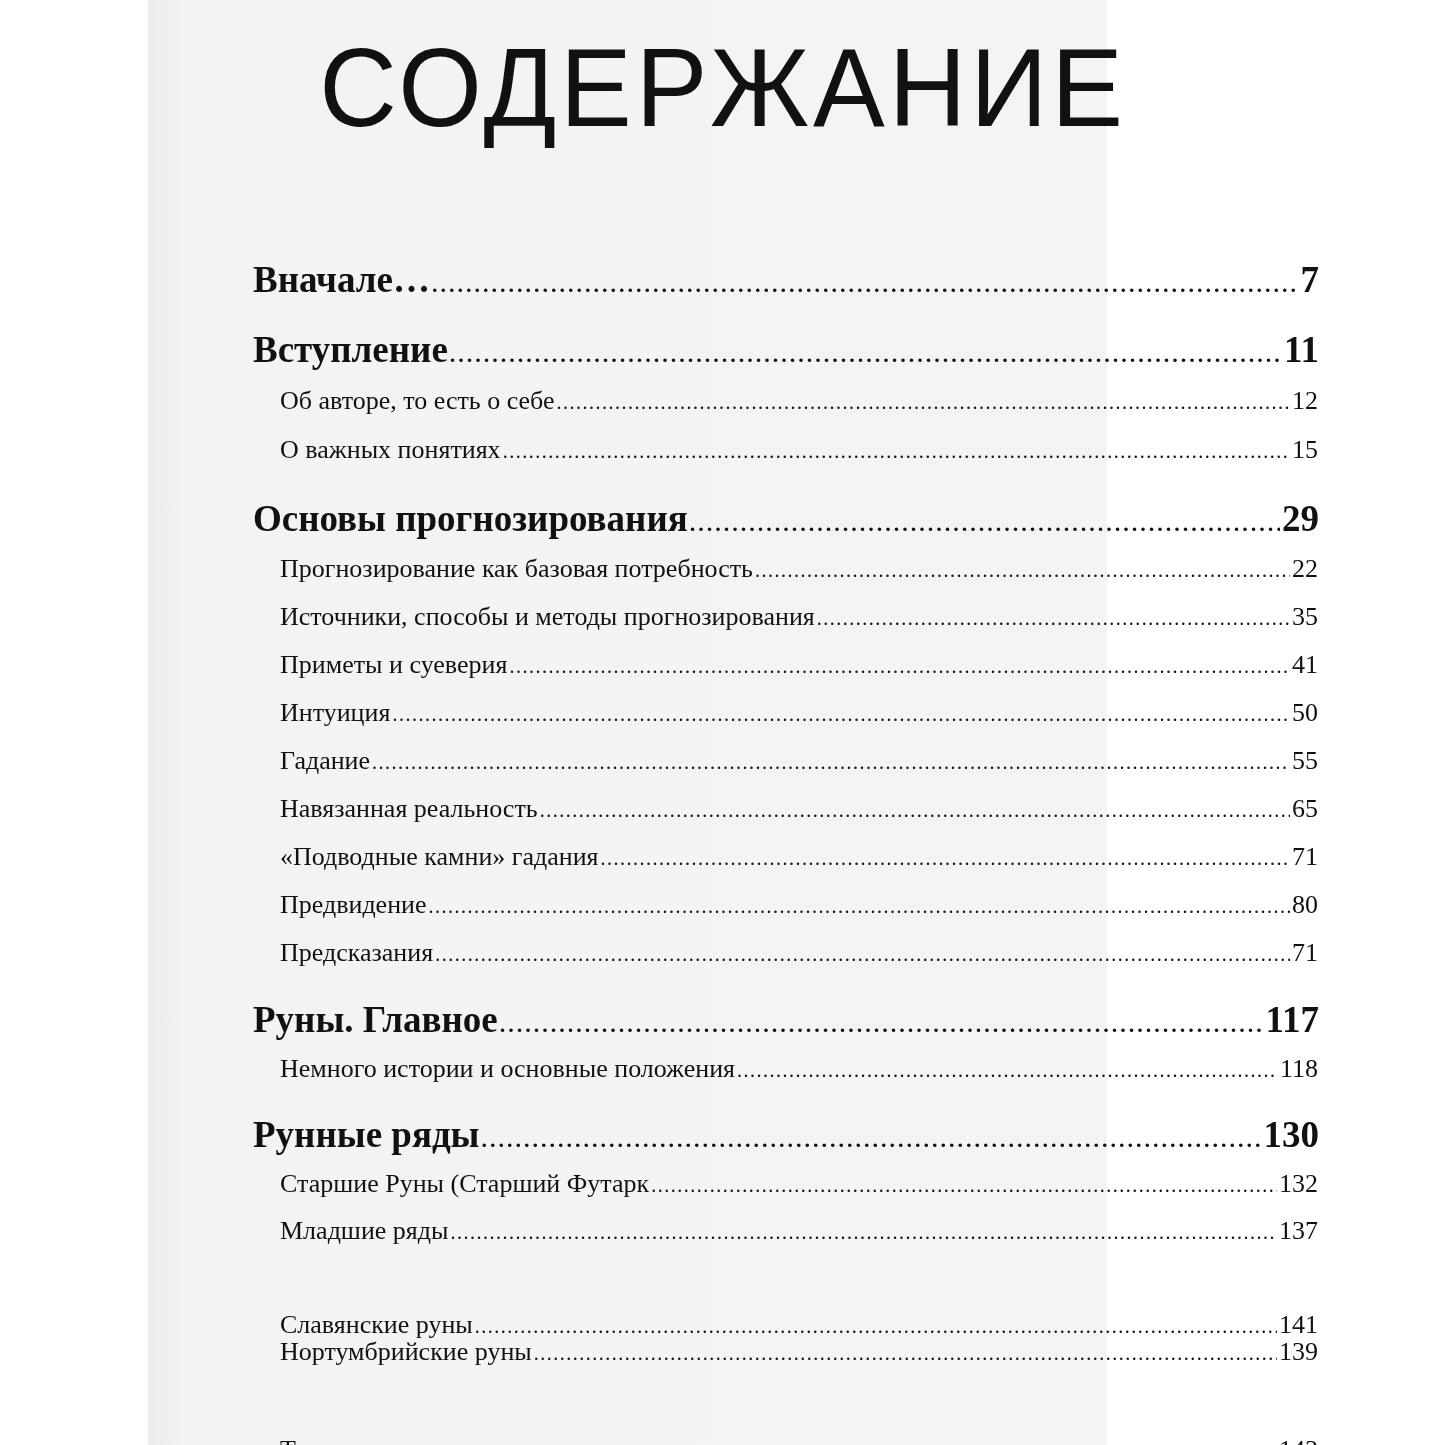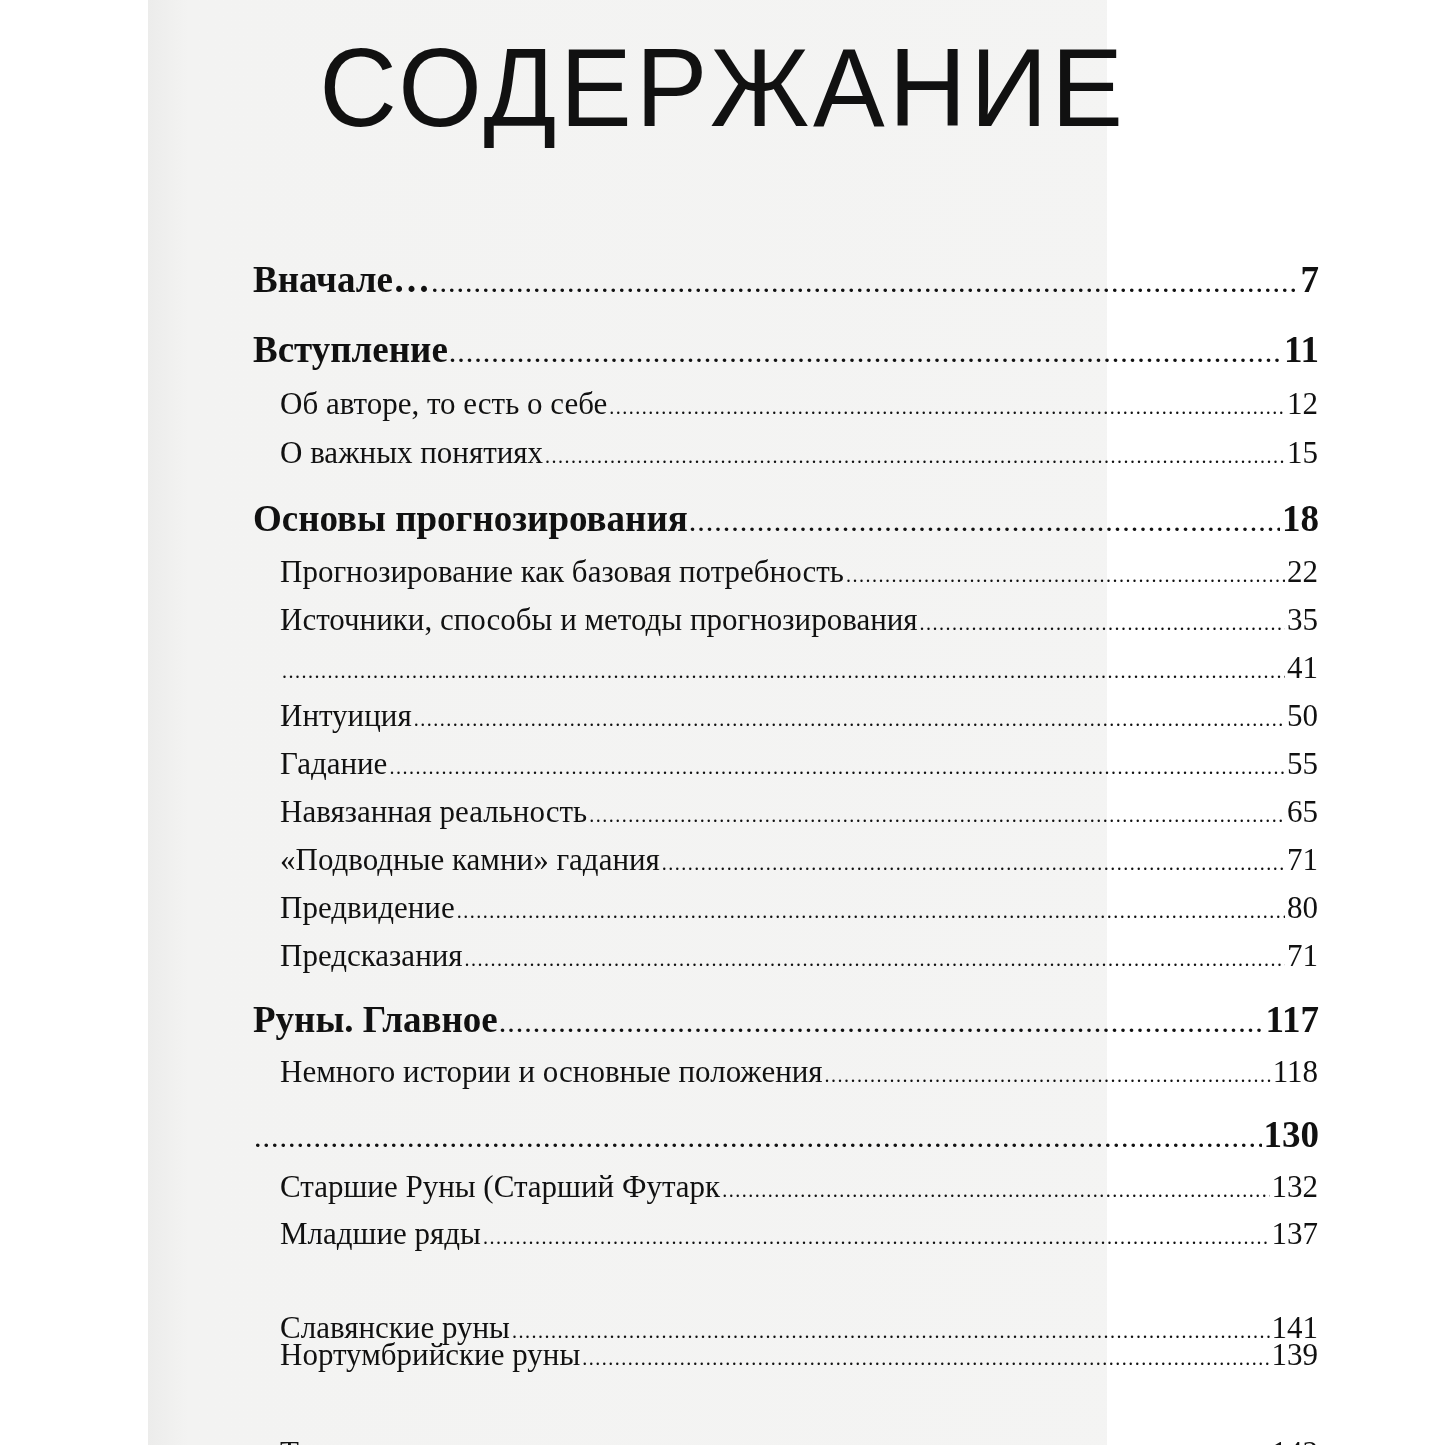--- a/index.html
+++ b/index.html
@@ -70,21 +70,21 @@
       font-weight: 700;
       left: 105px;
       width: 1066px;
     }
     .entry.chapter .leader::before {
       font-size: 22px;
       font-weight: 700;
       letter-spacing: 3px;
     }
     .entry.section {
-      font-size: 31px;
+      font-size: 26px;
       font-weight: 400;
       left: 132px;
       width: 1038px;
     }
     .entry.section .leader::before {
       font-size: 20px;
       letter-spacing: 1.5px;
     }
   </style>
 </head>
@@ -110,33 +110,34 @@
       <span class="page-num">12</span>
     </div>
     <div class="entry section" style="top:435px">
       <span class="label">О важных понятиях</span>
       <span class="leader"></span>
       <span class="page-num">15</span>
     </div>
     <div class="entry chapter" style="top:497px">
       <span class="label">Основы прогнозирования</span>
       <span class="leader"></span>
-      <span class="page-num">18</span>
+      <span class="page-num">29</span>
     </div>
     <div class="entry section" style="top:554px">
       <span class="label">Прогнозирование как базовая потребность</span>
       <span class="leader"></span>
       <span class="page-num">22</span>
     </div>
     <div class="entry section" style="top:602px">
       <span class="label">Источники, способы и методы прогнозирования</span>
       <span class="leader"></span>
       <span class="page-num">35</span>
     </div>
     <div class="entry section" style="top:650px">
+      <span class="label">Приметы и суеверия</span>
       <span class="leader"></span>
       <span class="page-num">41</span>
     </div>
     <div class="entry section" style="top:698px">
       <span class="label">Интуиция</span>
       <span class="leader"></span>
       <span class="page-num">50</span>
     </div>
     <div class="entry section" style="top:746px">
       <span class="label">Гадание</span>
@@ -167,20 +168,21 @@
       <span class="label">Руны. Главное</span>
       <span class="leader"></span>
       <span class="page-num">117</span>
     </div>
     <div class="entry section" style="top:1054px">
       <span class="label">Немного истории и основные положения</span>
       <span class="leader"></span>
       <span class="page-num">118</span>
     </div>
     <div class="entry chapter" style="top:1113px">
+      <span class="label">Рунные ряды</span>
       <span class="leader"></span>
       <span class="page-num">130</span>
     </div>
     <div class="entry section" style="top:1169px">
       <span class="label">Старшие Руны (Старший Футарк</span>
       <span class="leader"></span>
       <span class="page-num">132</span>
     </div>
     <div class="entry section" style="top:1216px">
       <span class="label">Младшие ряды</span>

